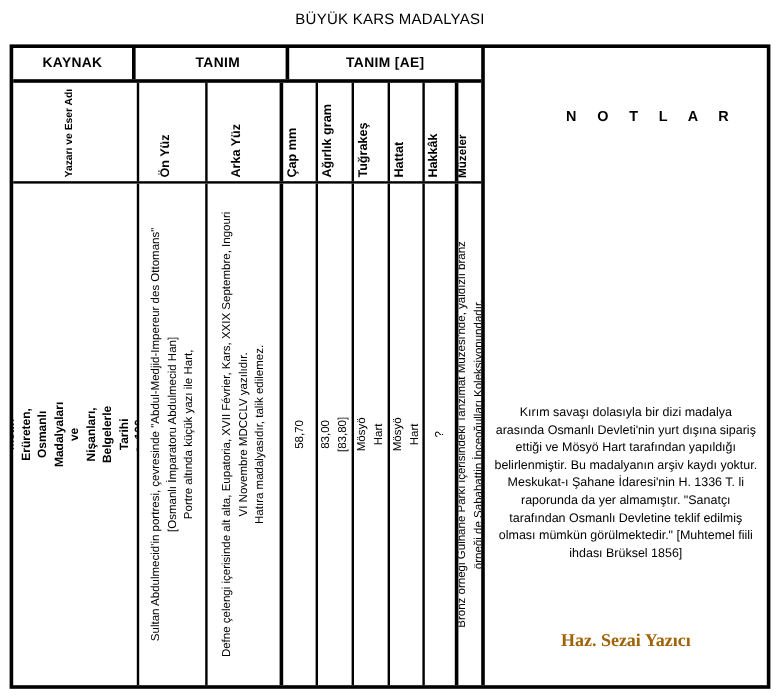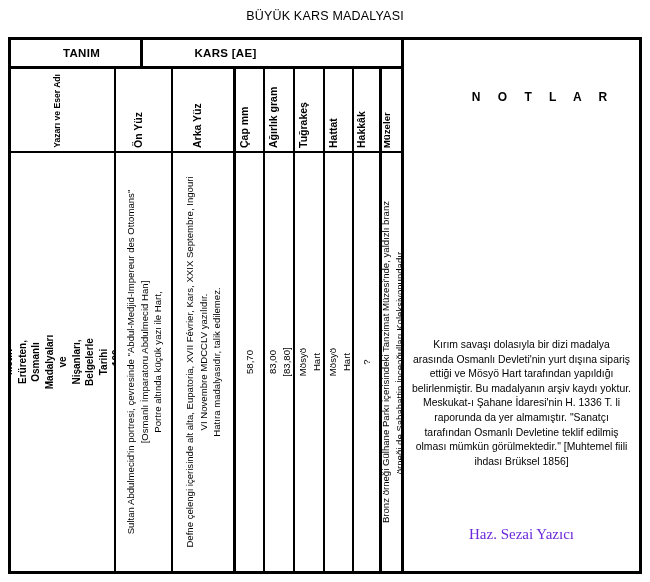--- a/index.html
+++ b/index.html
@@ -203,40 +203,41 @@
     text-align: center;
     font-size: 10.4px;
     line-height: 14.6px;
   }
   .notlar-credit {
     position: absolute;
     left: 0;
     right: 0;
     bottom: 28px;
     text-align: center;
-    color: #6d28d9;
+    color: #a16207;
     font-family: "Liberation Serif", serif;
     font-size: 15px;
-    font-weight: normal;
+    font-weight: bold;
   }
 </style>
 </head>
 <body>
 
 <div class="page">
 
   <div class="doc-title">BÜYÜK KARS MADALYASI</div>
 
   <div class="table-frame">
 
     <div class="left-block">
 
       <div class="group-row">
+        <div class="group-cell g-kaynak">KAYNAK</div>
         <div class="group-cell g-tanim">TANIM</div>
-        <div class="group-cell g-bronz">KARS [AE]</div>
+        <div class="group-cell g-bronz">TANIM [AE]</div>
       </div>
 
       <div class="head-row">
         <div class="head-cell c-kaynak">
           <span class="vtext" style="font-size: 8.62435px; line-height: 9.8564px;">Yazarı ve Eser Adı</span>
         </div>
         <div class="head-cell c-onyuz">
           <span class="vtext">Ön Yüz</span>
         </div>
         <div class="head-cell thick c-arkayuz">

